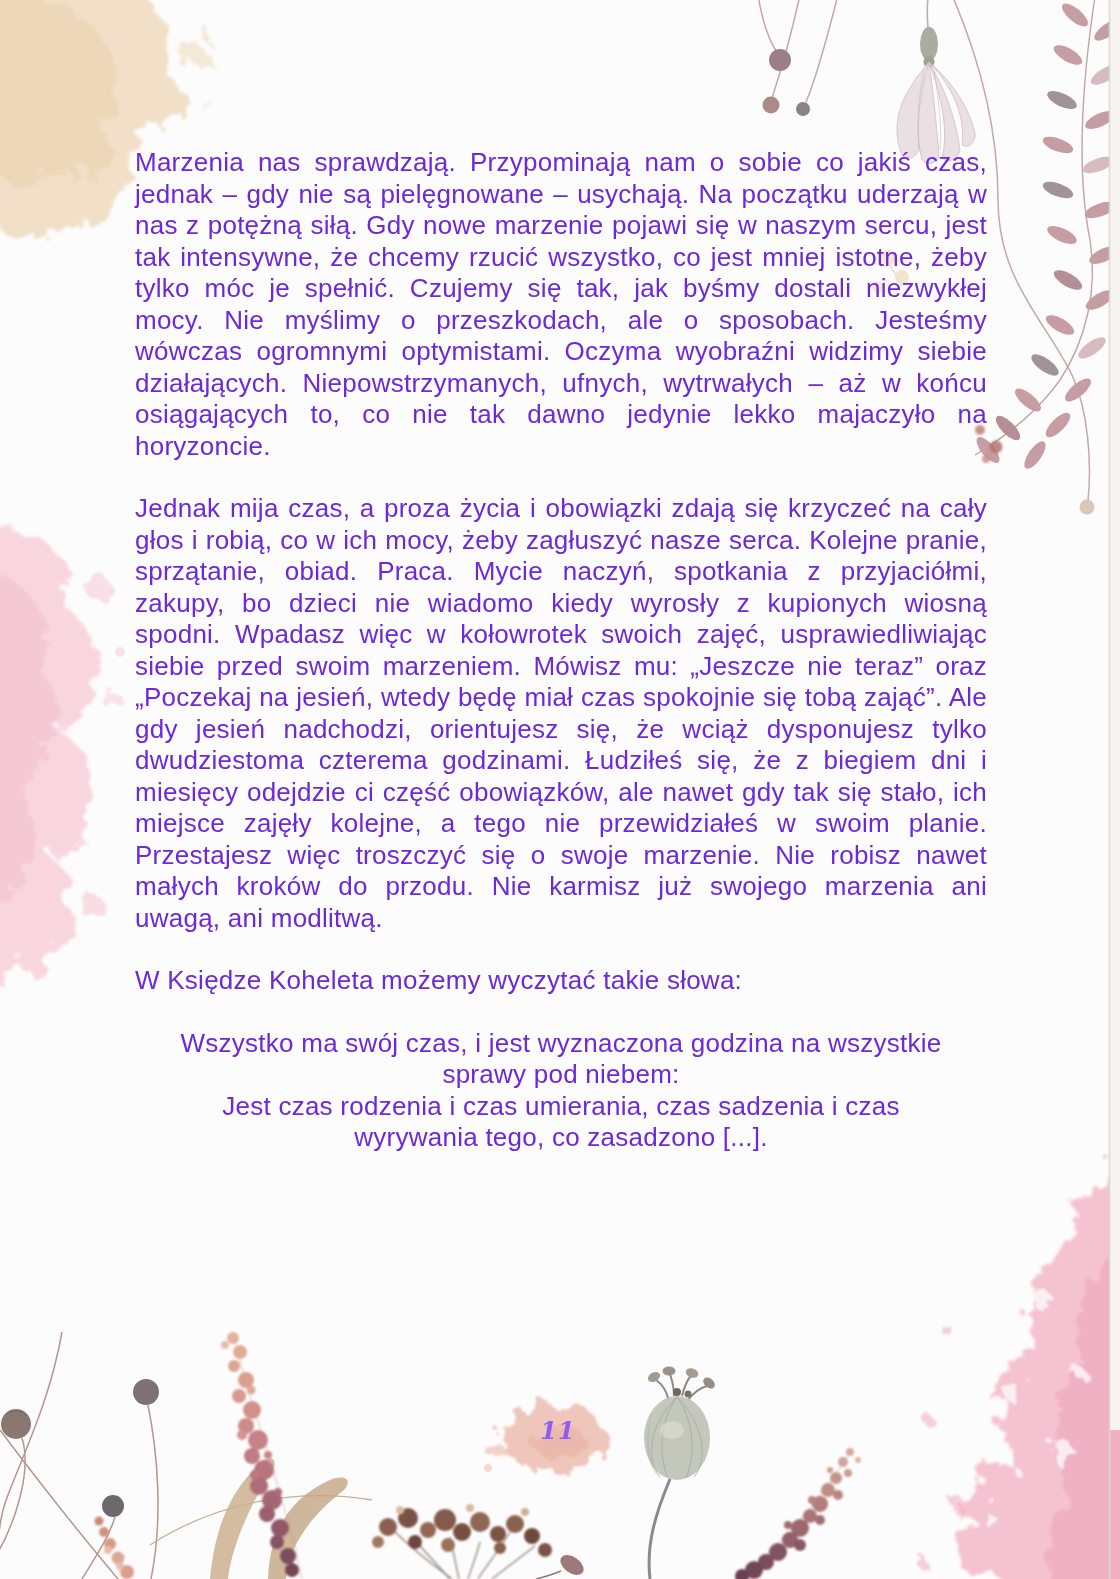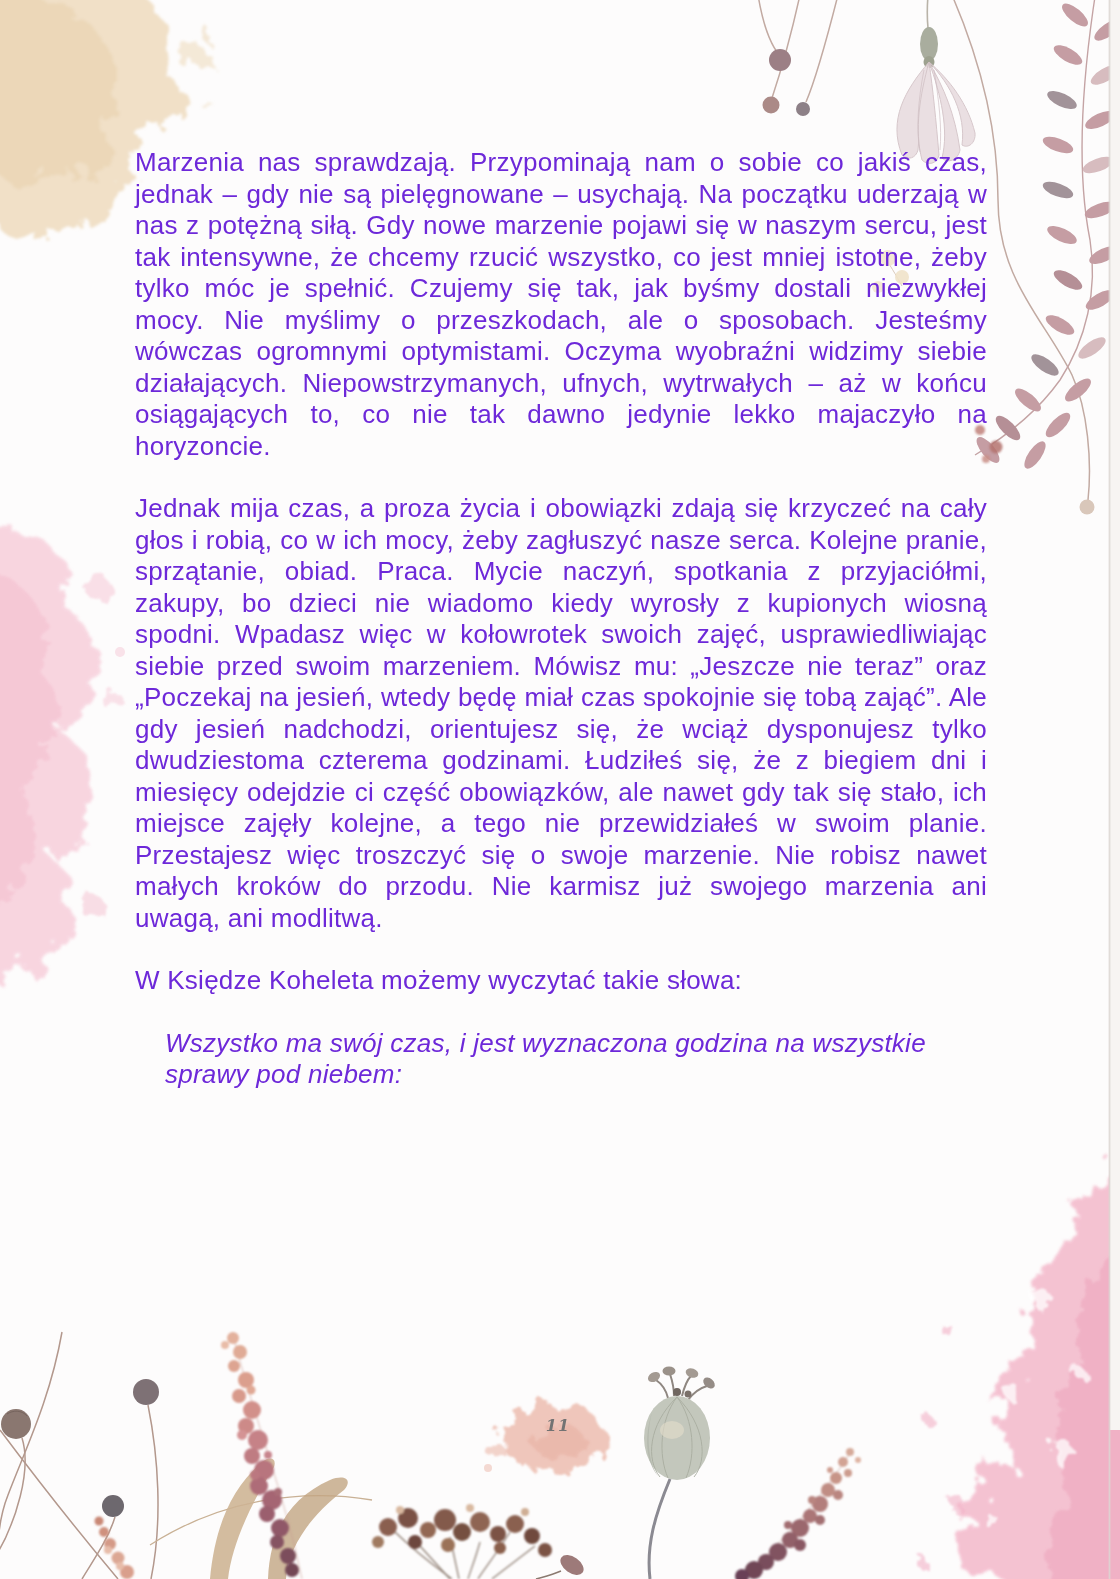--- a/index.html
+++ b/index.html
@@ -8,26 +8,26 @@
     background:#fdfcfc;
     font-family:"Liberation Sans", sans-serif;
   }
   .deco{position:absolute;left:0;top:0;z-index:0;}
   .text-column{
     position:absolute;left:135px;top:147px;width:852px;z-index:2;
     color:#6d28d9;font-size:26px;line-height:31.5px;letter-spacing:.25px;
     text-align:justify;
   }
   .body-para{margin:0 0 31px 0;}
-  blockquote.quote{margin:0 auto 31px auto;padding:0;width:792px;text-align:left;font-style:italic;}
+  blockquote.quote{margin:0 auto 31px auto;padding:0;width:792px;text-align:center;}
   .quote p{margin:0;}
   .page-number{
     position:absolute;left:518px;top:1416px;width:80px;text-align:center;z-index:2;
     font-family:"DejaVu Serif", serif;font-style:italic;font-weight:600;
-    font-size:16px;color:#737373;letter-spacing:1px;
+    font-size:24px;color:#8b5cf6;letter-spacing:1px;
   }
 </style>
 </head>
 <body>
 
 <svg class="deco" width="1120" height="1579" viewBox="0 0 1120 1579">
   <defs>
     <filter id="wash" x="-50%" y="-50%" width="200%" height="200%">
       <feTurbulence type="fractalNoise" baseFrequency="0.035" numOctaves="4" seed="3" result="n"></feTurbulence>
       <feDisplacementMap in="SourceGraphic" in2="n" scale="48"></feDisplacementMap>
@@ -297,16 +297,17 @@
   </g>
 </svg>
 
 <div class="page">
   <main class="text-column">
     <p class="body-para">Marzenia nas sprawdzają. Przypominają nam o sobie co jakiś czas, jednak – gdy nie są pielęgnowane – usychają. Na początku uderzają w nas z potężną siłą. Gdy nowe marzenie pojawi się w naszym sercu, jest tak intensywne, że chcemy rzucić wszystko, co jest mniej istotne, żeby tylko móc je spełnić. Czujemy się tak, jak byśmy dostali niezwykłej mocy. Nie myślimy o przeszkodach, ale o sposobach. Jesteśmy wówczas ogromnymi optymistami. Oczyma wyobraźni widzimy siebie działających. Niepowstrzymanych, ufnych, wytrwałych – aż w końcu osiągających to, co nie tak dawno jedynie lekko majaczyło na horyzoncie.</p>
     <p class="body-para">Jednak mija czas, a proza życia i obowiązki zdają się krzyczeć na cały głos i robią, co w ich mocy, żeby zagłuszyć nasze serca. Kolejne pranie, sprzątanie, obiad. Praca. Mycie naczyń, spotkania z przyjaciółmi, zakupy, bo dzieci nie wiadomo kiedy wyrosły z kupionych wiosną spodni. Wpadasz więc w kołowrotek swoich zajęć, usprawiedliwiając siebie przed swoim marzeniem. Mówisz mu: „Jeszcze nie teraz” oraz „Poczekaj na jesień, wtedy będę miał czas spokojnie się tobą zająć”. Ale gdy jesień nadchodzi, orientujesz się, że wciąż dysponujesz tylko dwudziestoma czterema godzinami. Łudziłeś się, że z biegiem dni i miesięcy odejdzie ci część obowiązków, ale nawet gdy tak się stało, ich miejsce zajęły kolejne, a tego nie przewidziałeś w swoim planie. Przestajesz więc troszczyć się o swoje marzenie. Nie robisz nawet małych kroków do przodu. Nie karmisz już swojego marzenia ani uwagą, ani modlitwą.</p>
     <p class="body-para">W Księdze Koheleta możemy wyczytać takie słowa:</p>
     <blockquote class="quote">
       <p>Wszystko ma swój czas, i jest wyznaczona godzina na wszystkie sprawy pod niebem:</p>
+      <p>Jest czas rodzenia i czas umierania, czas sadzenia i czas wyrywania tego, co zasadzono [...].</p>
     </blockquote>
   </main>
   <div class="page-number">11</div>
 </div>
 
 </body></html>

